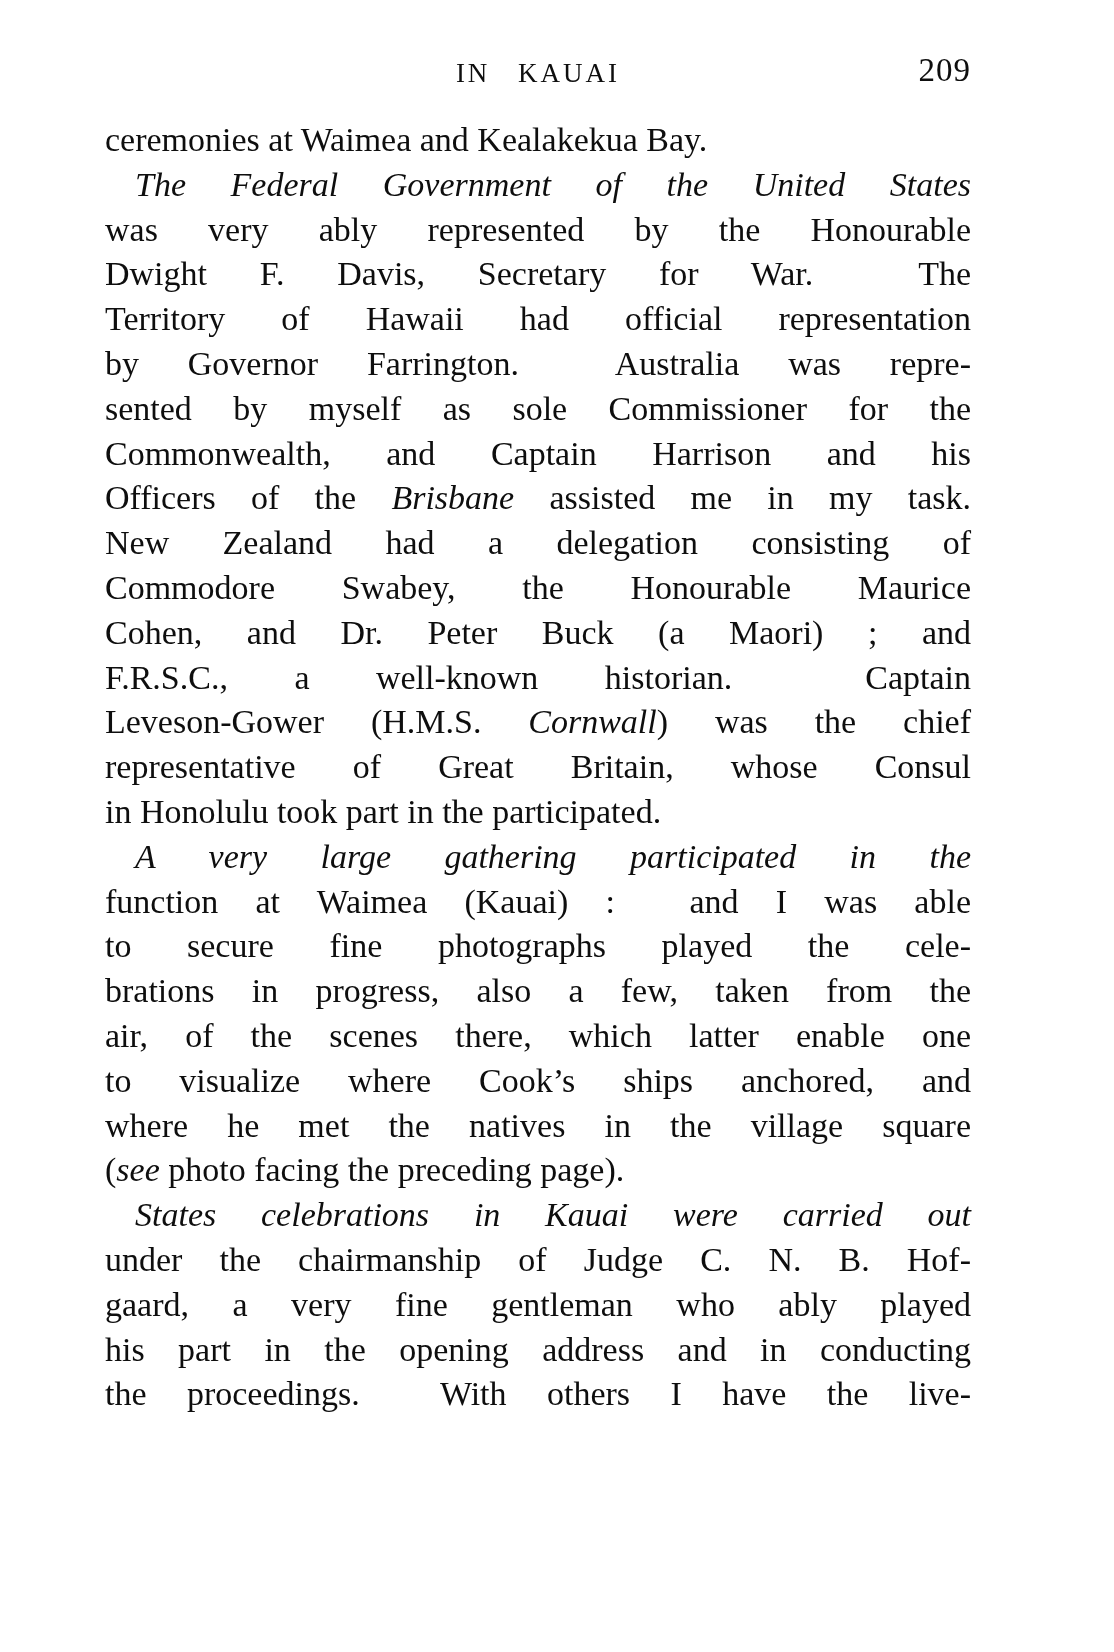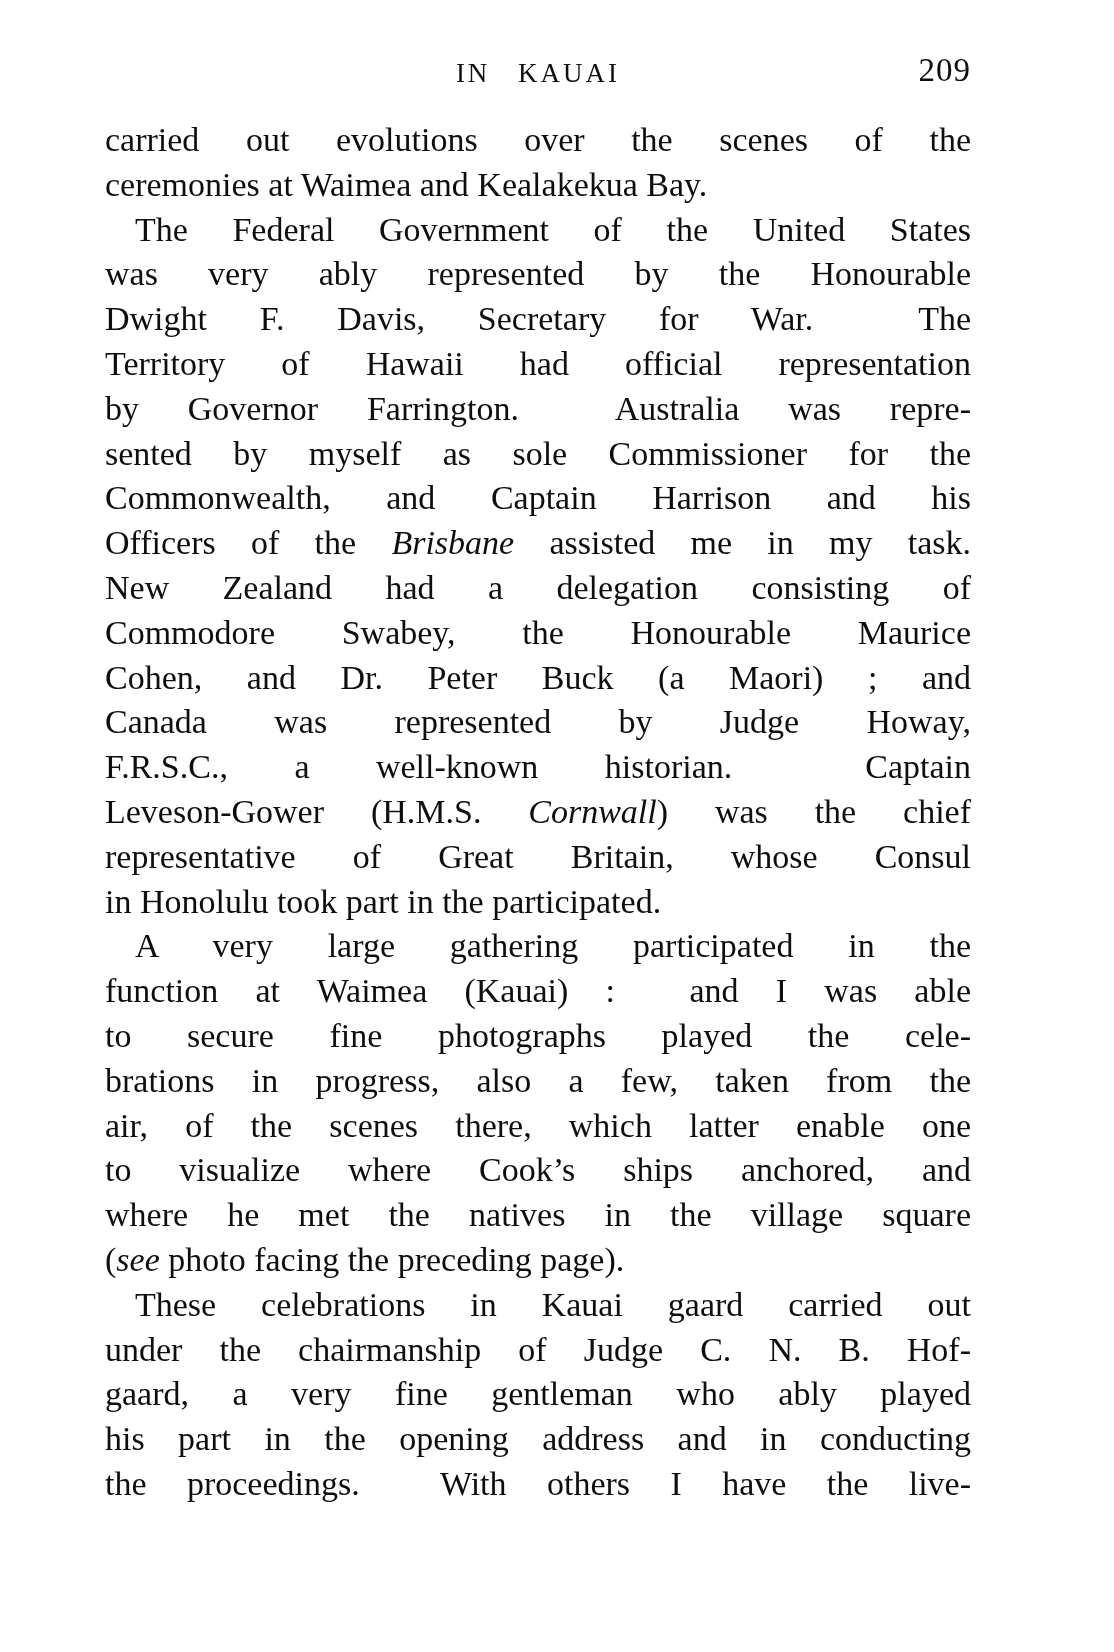--- a/index.html
+++ b/index.html
@@ -57,62 +57,61 @@
   }
   .line {
     text-align: justify;
     text-align-last: justify;
   }
   .line.end {
     text-align-last: left;
   }
   .line.in {
     text-indent: 30px;
+    font-style: italic;
   }
   .it {
     font-style: italic;
   }
 </style>
 </head>
 <body>
 
 <div class="sheet">
 
   <div class="running-head">
     <div class="running-title">IN KAUAI</div>
     <div class="page-number">209</div>
   </div>
 
   <div class="body-text">
-      <div class="line"><span>carried out evolutions over the scenes of the</span></div>
       <div class="line end"><span>ceremonies at Waimea and Kealakekua Bay.</span></div>
       <div class="line in"><span>The Federal Government of the United States</span></div>
       <div class="line"><span>was very ably represented by the Honourable</span></div>
       <div class="line"><span>Dwight F. Davis, Secretary for War.&nbsp; The</span></div>
       <div class="line"><span>Territory of Hawaii had official representation</span></div>
       <div class="line"><span>by Governor Farrington.&nbsp; Australia was repre-</span></div>
       <div class="line"><span>sented by myself as sole Commissioner for the</span></div>
       <div class="line"><span>Commonwealth, and Captain Harrison and his</span></div>
       <div class="line"><span>Officers of the </span><span class="it">Brisbane</span><span> assisted me in my task.</span></div>
       <div class="line"><span>New Zealand had a delegation consisting of</span></div>
       <div class="line"><span>Commodore Swabey, the Honourable Maurice</span></div>
       <div class="line"><span>Cohen, and Dr. Peter Buck (a Maori)&nbsp;; and</span></div>
-      <div class="line"><span>Canada was represented by Judge Howay,</span></div>
       <div class="line"><span>F.R.S.C., a well-known historian.&nbsp; Captain</span></div>
       <div class="line"><span>Leveson-Gower (H.M.S. </span><span class="it">Cornwall</span><span>) was the chief</span></div>
       <div class="line"><span>representative of Great Britain, whose Consul</span></div>
       <div class="line end"><span>in Honolulu took part in the participated.</span></div>
       <div class="line in"><span>A very large gathering participated in the</span></div>
       <div class="line"><span>function at Waimea (Kauai)&nbsp;:&nbsp; and I was able</span></div>
       <div class="line"><span>to secure fine photographs played the cele-</span></div>
       <div class="line"><span>brations in progress, also a few, taken from the</span></div>
       <div class="line"><span>air, of the scenes there, which latter enable one</span></div>
       <div class="line"><span>to visualize where Cook’s ships anchored, and</span></div>
       <div class="line"><span>where he met the natives in the village square</span></div>
       <div class="line end"><span>(</span><span class="it">see</span><span> photo facing the preceding page).</span></div>
-      <div class="line in"><span>These celebrations in Kauai gaard carried out</span></div>
+      <div class="line in"><span>States celebrations in Kauai were carried out</span></div>
       <div class="line"><span>under the chairmanship of Judge C. N. B. Hof-</span></div>
       <div class="line"><span>gaard, a very fine gentleman who ably played</span></div>
       <div class="line"><span>his part in the opening address and in conducting</span></div>
       <div class="line"><span>the proceedings.&nbsp; With others I have the live-</span></div>
     </div>
 
 </div>
 
 </body></html>

